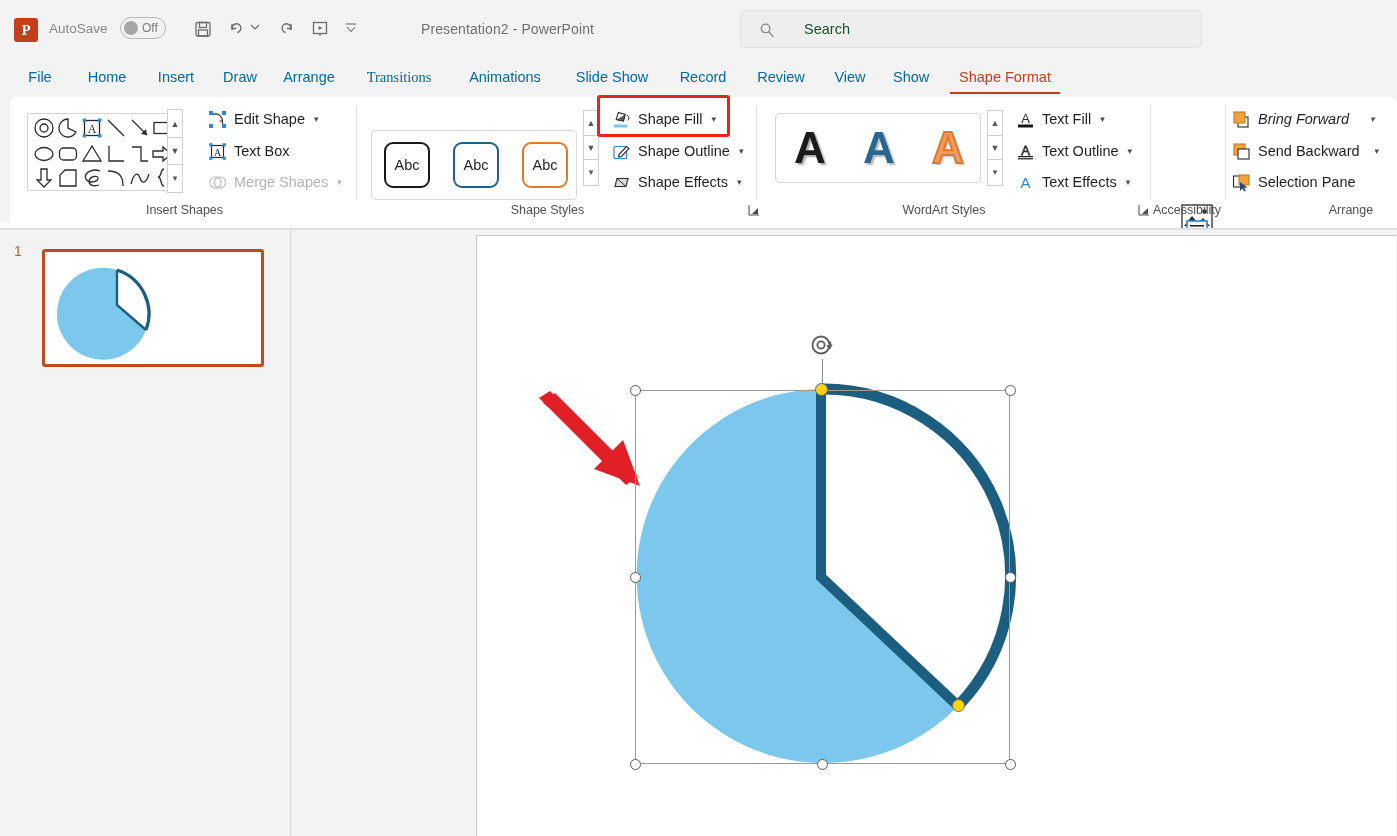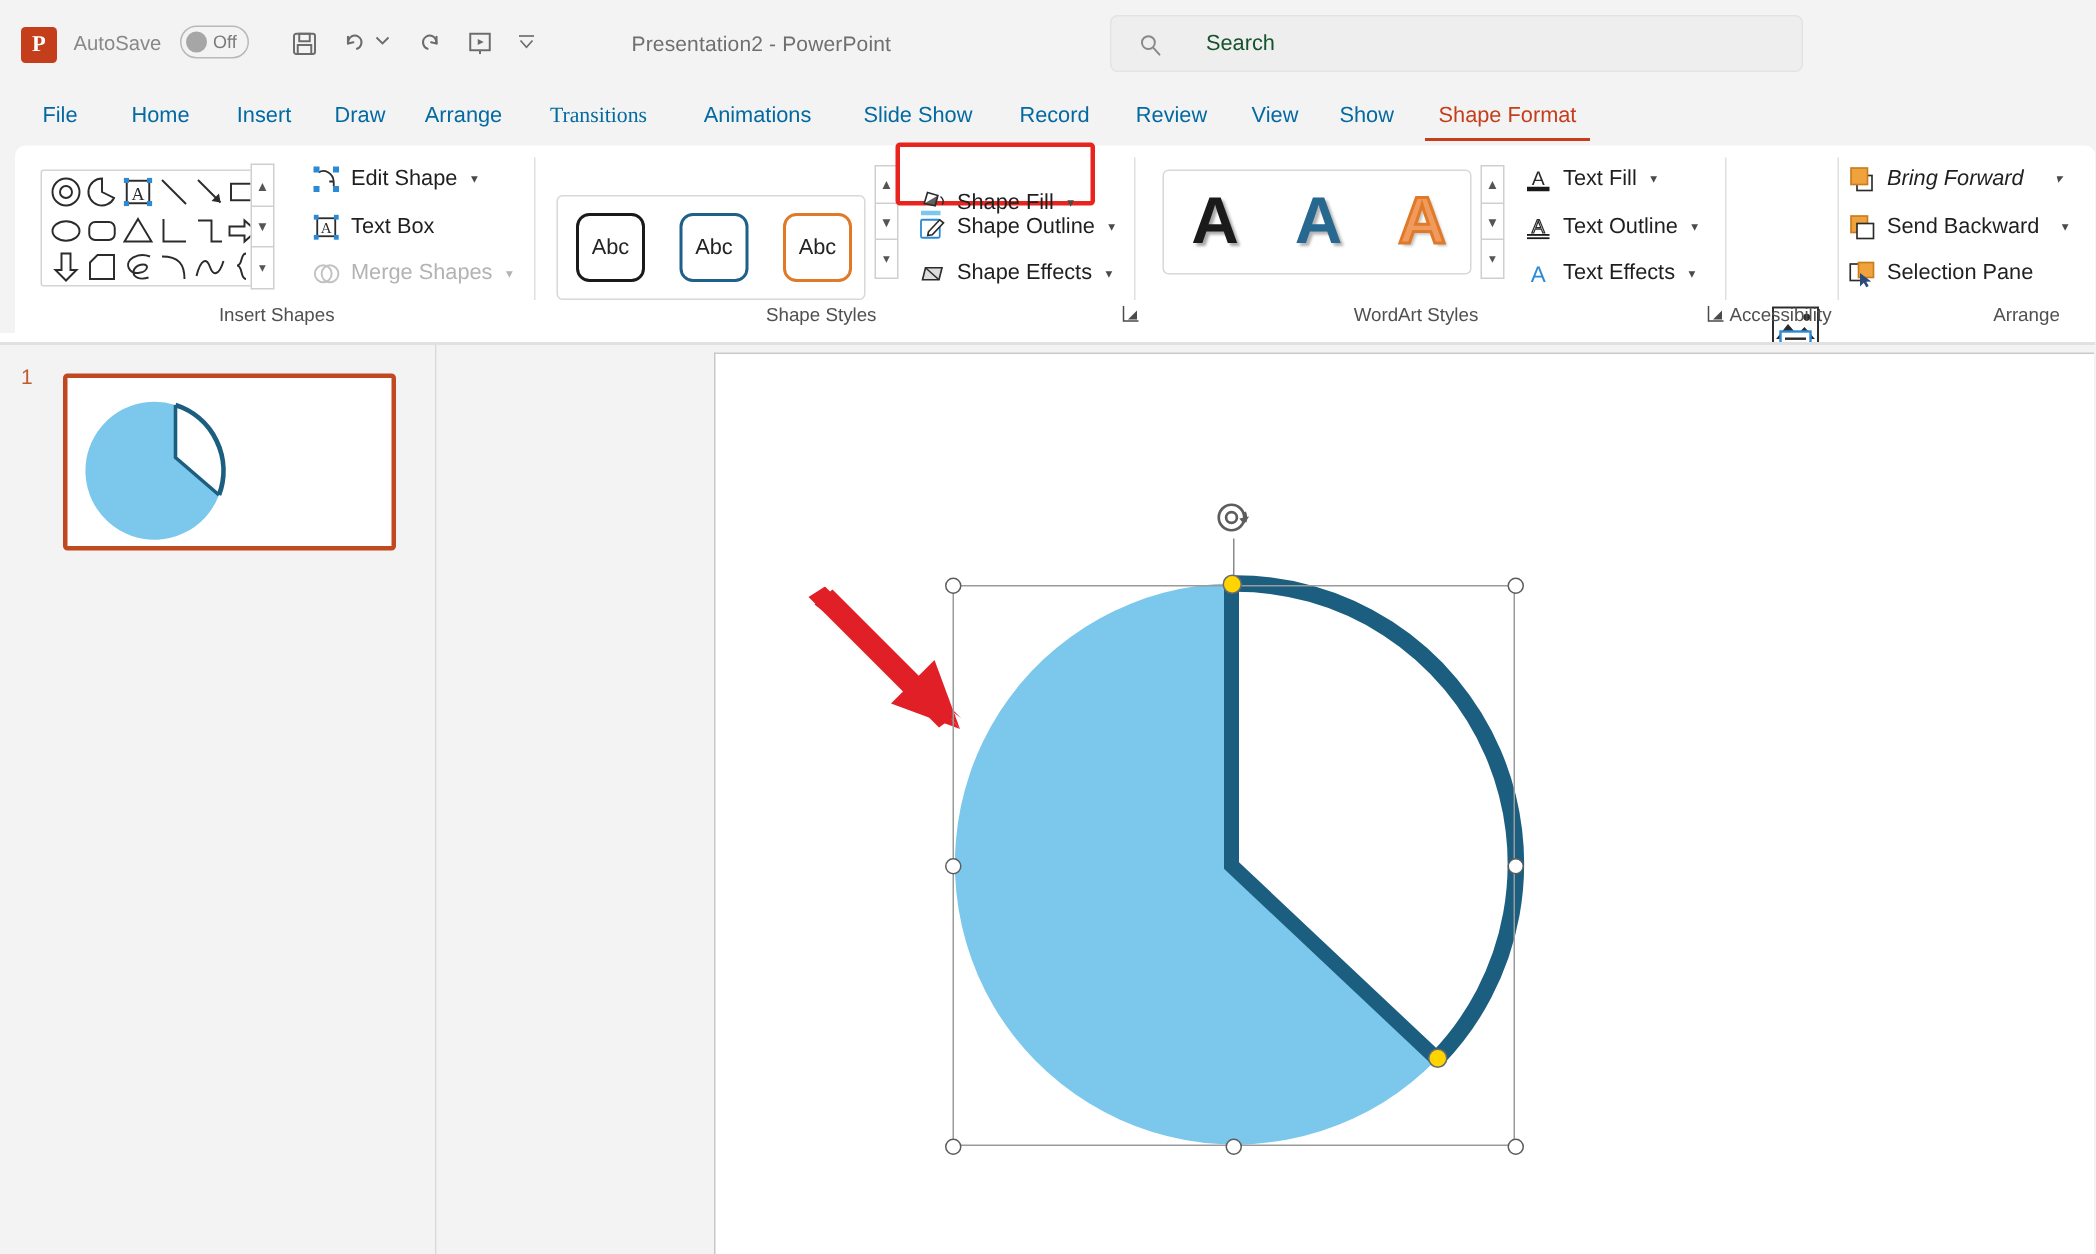--- a/index.html
+++ b/index.html
@@ -408,21 +408,21 @@
         </div>
     </div>
     <div class="sgal-scroll" style="left:573px; top:13px;">
       <div class="s1">▲</div>
       <div class="s2" style="top:24px;">▼</div>
       <div class="s3" style="top:48px;">▾</div>
     </div>
 
     <div class="redbox" style="left:587px; top:-2px;"></div>
 
-    <div class="ribbon-item" style="left:602px; top:24px;">
+    <div class="ribbon-item" style="left:602px; top:8px;">
       <span class="ico">
         <svg width="19" height="19" viewBox="0 0 19 19">
           <g transform="rotate(-30 9 8)">
             <path d="M4 7 L9.5 1.8 L14.5 7 L9.5 12 Z" fill="#fff" stroke="#2b2b2b" stroke-width="1.1"></path>
             <path d="M4 7 L14.5 7 L9.5 12 Z" fill="#2b2b2b" opacity=".75"></path>
           </g>
           <path d="M15 5 C17 6.5 17.5 9 16 10.5" stroke="#2b2b2b" stroke-width="1" fill="none"></path>
           <rect x="2" y="14.5" width="13" height="3" fill="#7bc8ec"></rect>
         </svg>
       </span>

